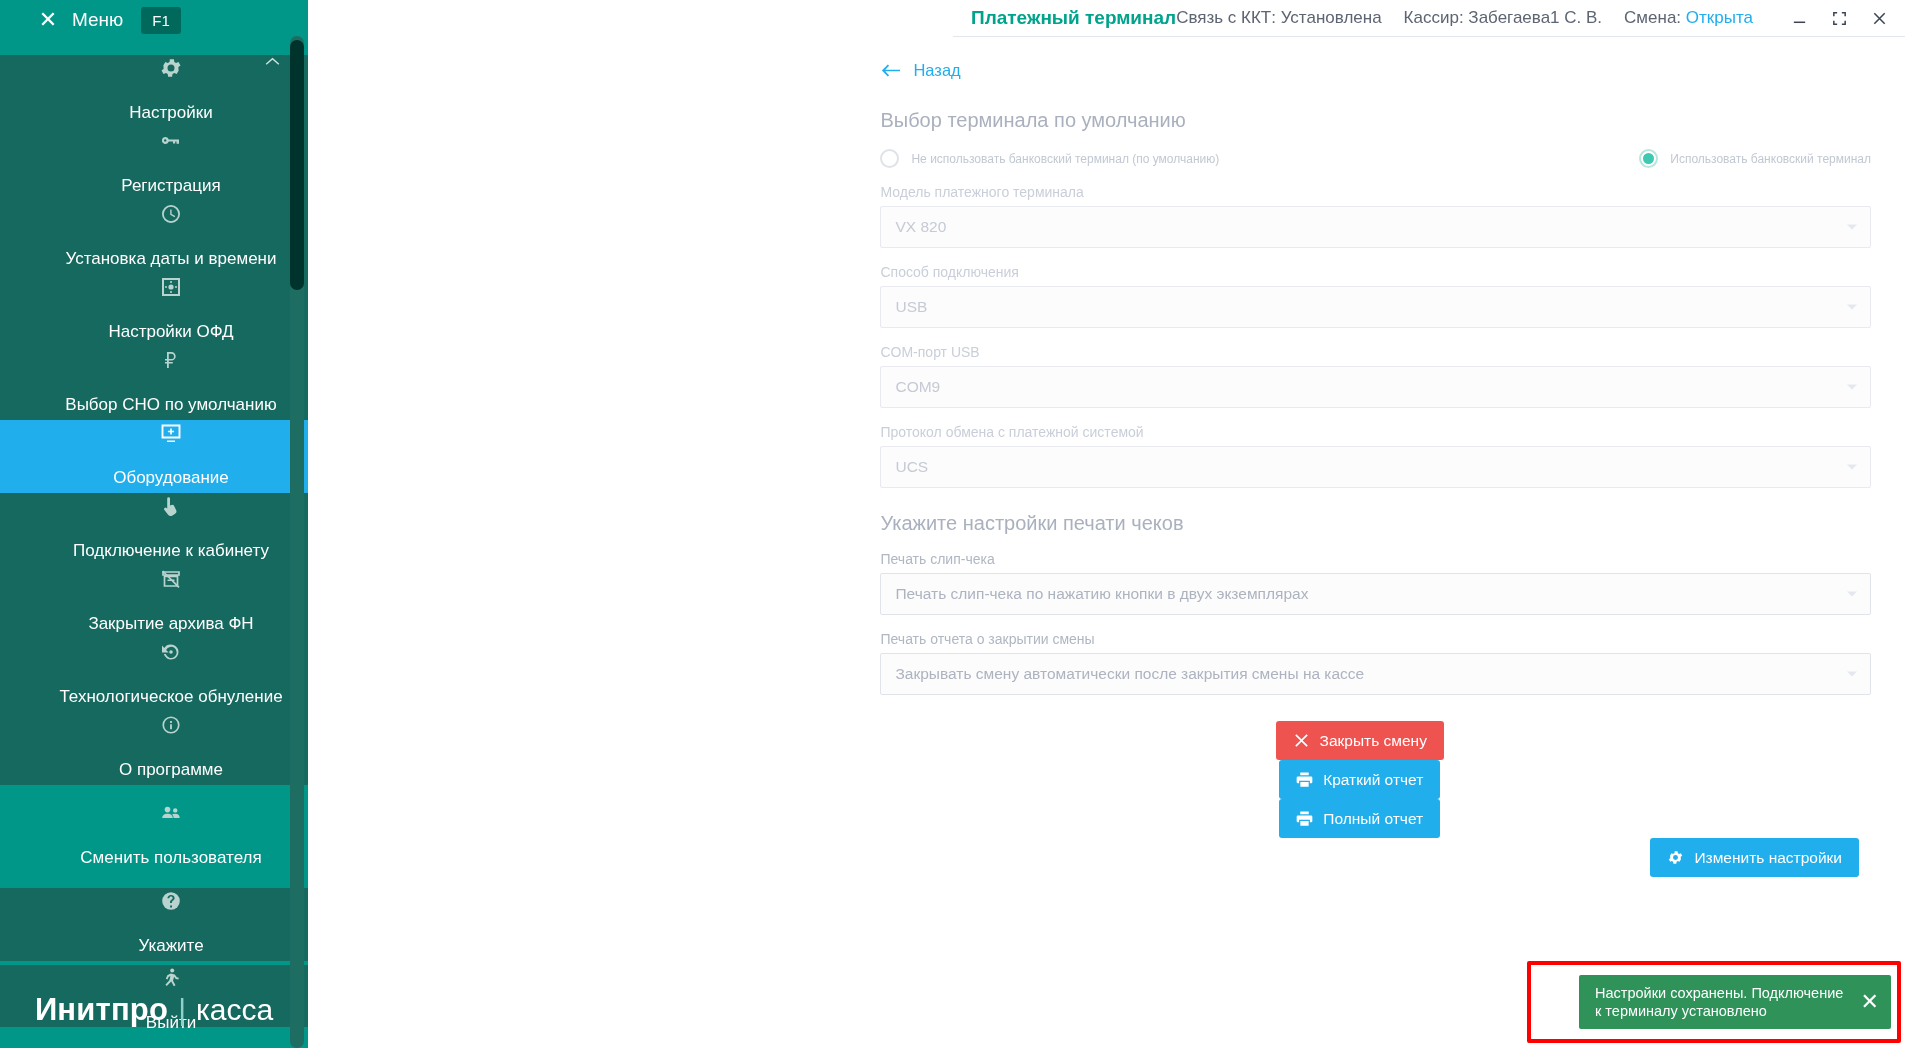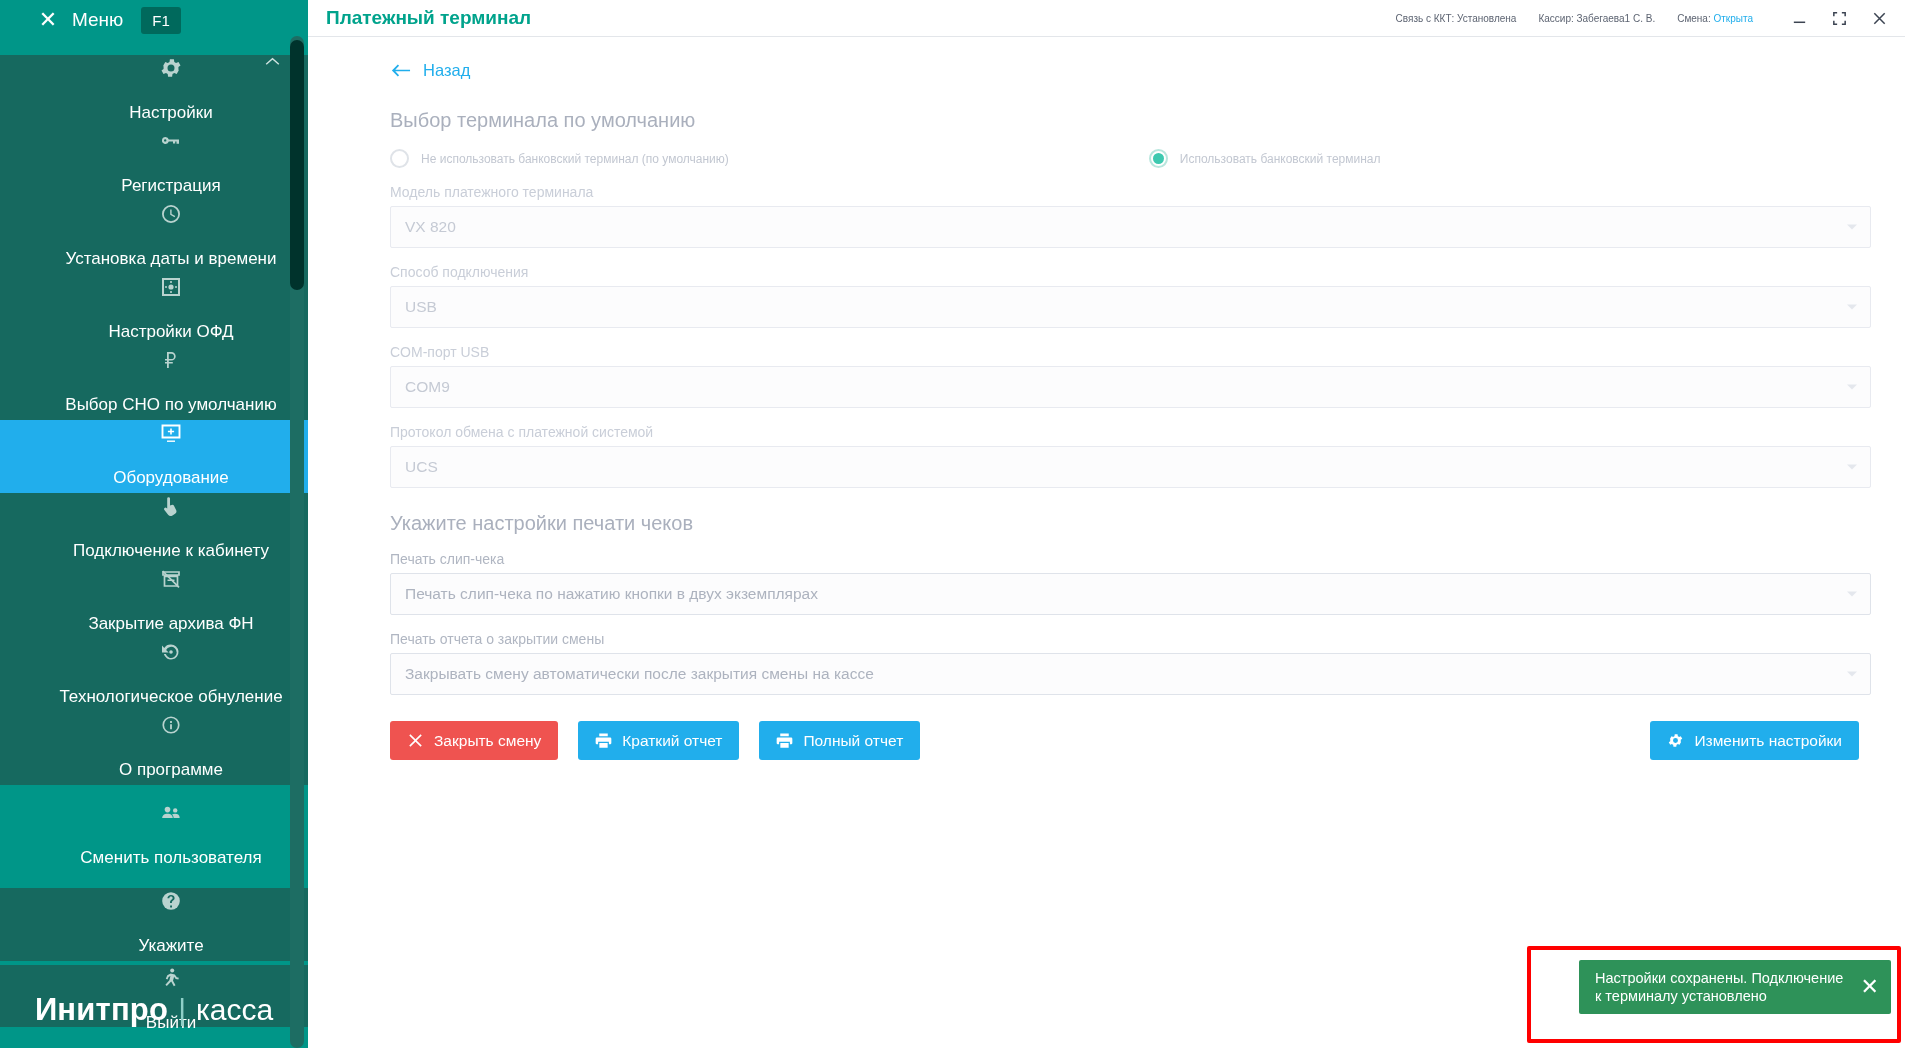--- a/index.html
+++ b/index.html
@@ -70,30 +70,30 @@
     width: 14px; height: 1012px;
     background: #1d6d63; border-radius: 7px;
     z-index: 5;
   }
   .side-scroll .thumb {
     position: absolute; left: 0; top: 4px; width: 14px; height: 250px;
     background: #00332c; border-radius: 7px;
   }
 
   
-  .main { flex: 1 1 auto; height: 1048px; display: flex; flex-direction: column; background: #ffffff; position: relative; }
+  .main { flex: 1 1 auto; height: 1048px; display: flex; flex-direction: column; background: #ffffff; position: relative; align-items: flex-end; }
 
   .titlebar {
     height: 37px; flex: 0 0 37px; display: flex; align-items: center;
     border-bottom: 1px solid #e3e6ea; background: #fff;
     padding: 0 16px 0 18px;
   }
   .app-title { color: #00a38c; font-size: 19px; font-weight: bold; }
   .tb-right { margin-left: auto; display: flex; align-items: center; gap: 22px; }
-  .tb-stat { color: #5d6472; font-size: 10px; white-space: nowrap; }
+  .tb-stat { color: #5d6472; font-size: 17px; white-space: nowrap; }
   .tb-stat .accent { color: #21aeec; }
   .win-btns { display: flex; align-items: center; gap: 20px; margin-left: 14px; }
   .win-btn { color: #3c4452; cursor: pointer; display: flex; align-items: center; justify-content: center; width: 20px; height: 20px; }
   .win-btn svg { width: 17px; height: 17px; stroke: currentColor; fill: none; stroke-width: 1.6; }
 
   .scroll-area { flex: 1 1 auto; overflow: hidden; position: relative; padding: 0 34px 0 22px; margin-left: 48px; }
 
   .back-row { padding: 24px 0 0 12px; display: flex; align-items: center; }
   .back-link {
     display: inline-flex; align-items: center; gap: 12px;
@@ -136,37 +136,38 @@
     width: 0; height: 0; border-left: 5px solid transparent;
     border-right: 5px solid transparent; border-top: 5px solid #e4e7ed;
   }
   .field.strong .field-label { color: #b0b6c2; }
   .field.strong .field-value { color: #adb3bf; }
   .field.strong .field-box { border-color: #dfe3ea; }
 
   .btn-row {
     display: flex; align-items: center; margin: 26px 0 0 12px;
     padding-right: 12px;
+    flex-direction: column;
   }
   .btn {
     height: 39px; border-radius: 3px; border: none; color: #fff;
     display: inline-flex; align-items: center; gap: 10px;
     padding: 0 17px; font-size: 15.5px; cursor: pointer; margin-right: 20px;
     font-family: inherit;
   }
   .btn svg { width: 17px; height: 17px; fill: #fff; }
   .btn.red { background: #ef5350; }
   .btn.blue { background: #21aeec; }
   .btn.right { margin-left: auto; margin-right: 0; }
 
   
   .toast-wrap {
     position: absolute; right: 4px; bottom: 5px;
     border: 4px solid #ff0000; border-radius: 2px;
-    background: #ffffff; padding: 10px 6px 25px 48px;
+    background: #ffffff; padding: 10px 6px 10px 48px;
     display: flex; align-items: center; z-index: 20;
   }
   .toast {
     background: #2e9259; color: #ffffff;
     width: 312px; min-height: 54px; border-radius: 2px;
     display: flex; align-items: center; padding: 8px 12px 8px 16px; gap: 10px;
   }
   .toast-msg { font-size: 14.5px; line-height: 1.25; flex: 1 1 auto; }
   .toast-close {
     color: #ffffff; font-size: 22px; line-height: 1; cursor: pointer;

